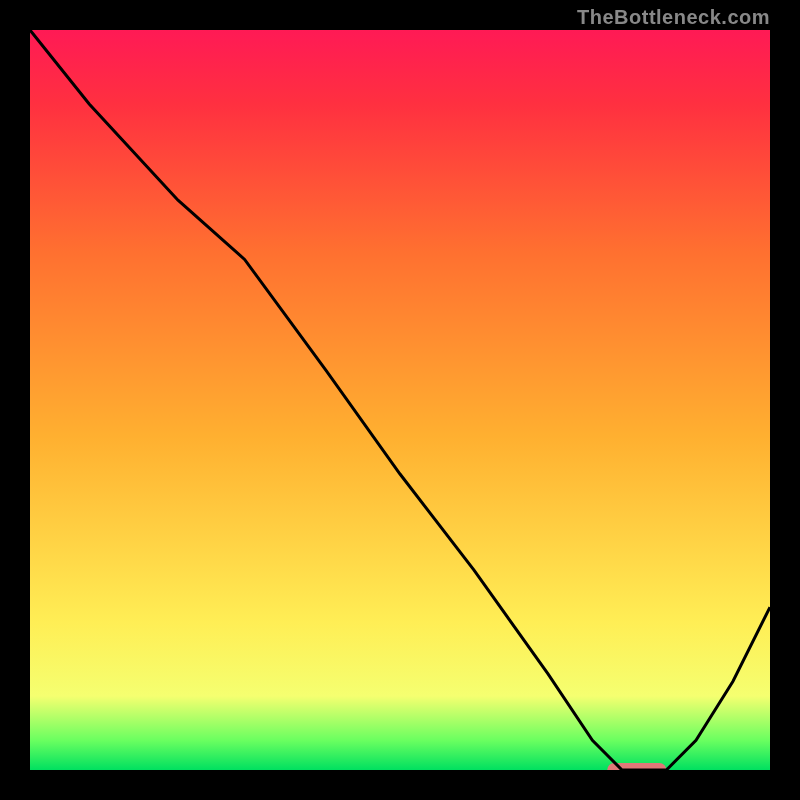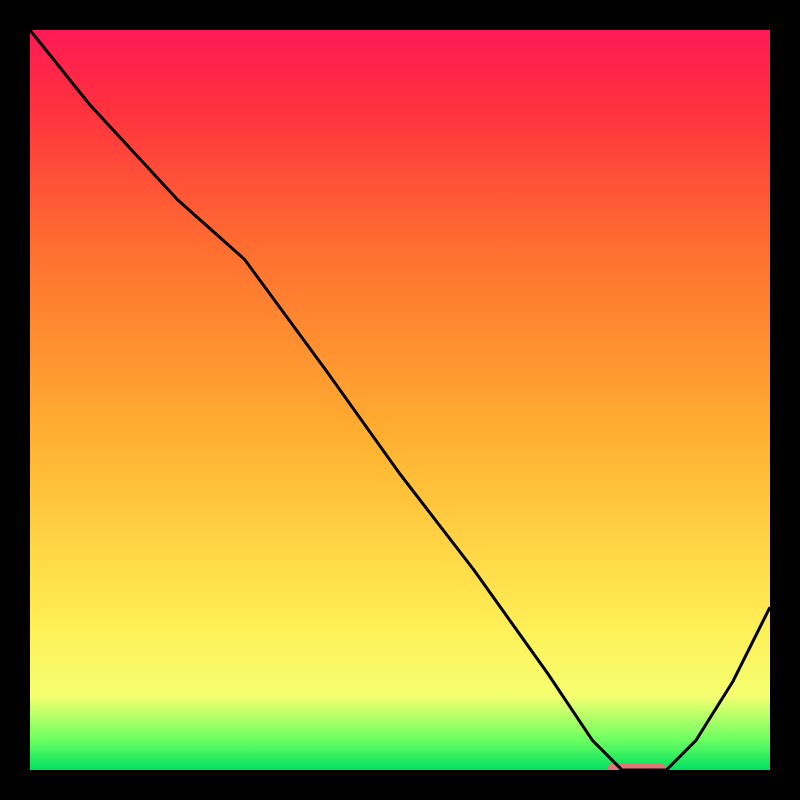--- a/index.html
+++ b/index.html
@@ -46,20 +46,21 @@
     top: 0;
     width: 100%;
     height: 100%;
   }
 </style>
 </head>
 <body>
 
 <div class="chart-container">
 
+  <div class="watermark">TheBottleneck.com</div>
 
   <div class="plot-area">
     <svg class="gradient-bg" viewBox="0 0 740 740" preserveAspectRatio="none">
       <defs>
         <linearGradient id="bg-grad" x1="0" y1="1" x2="0" y2="0">
             <stop offset="0%" stop-color="#00e060"></stop>
             <stop offset="4%" stop-color="#6aff60"></stop>
             <stop offset="10%" stop-color="#f5ff70"></stop>
             <stop offset="20%" stop-color="#ffee55"></stop>
             <stop offset="45%" stop-color="#ffb030"></stop>

